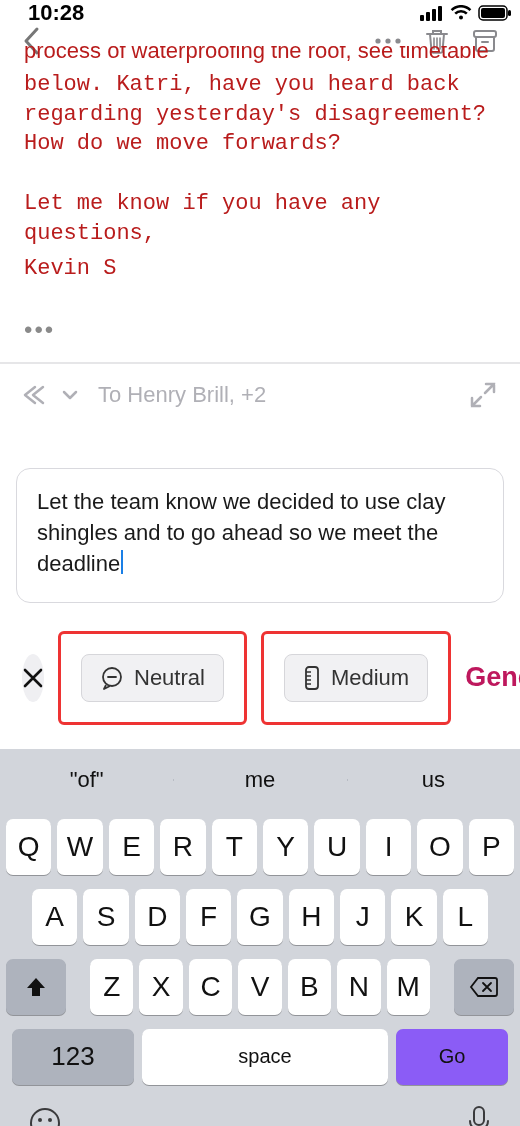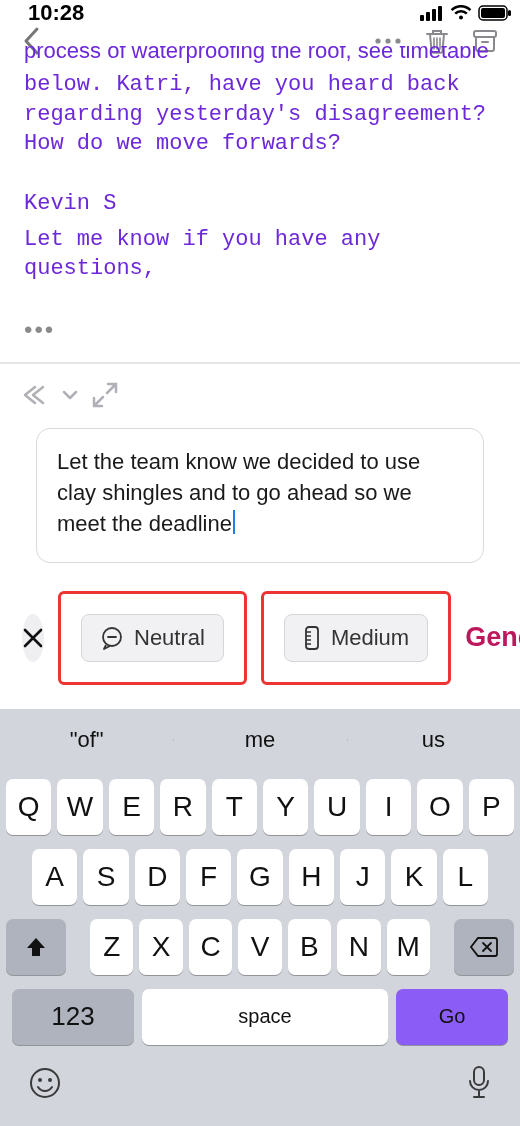--- a/index.html
+++ b/index.html
@@ -10,35 +10,35 @@
   .status-bar { height: 56px; display: flex; align-items: center; justify-content: space-between; padding: 0 8px 0 28px; font-size: 22px; font-weight: 600; }
   .status-right { display: flex; align-items: center; gap: 6px; }
   .signal-icon svg, .wifi-icon svg, .battery-icon svg { display: block; }
 
   
   .nav-bar { height: 56px; display: flex; align-items: center; justify-content: space-between; padding: 0 22px; }
   .nav-right { display: flex; align-items: center; gap: 22px; }
   .icon-btn { display: flex; align-items: center; justify-content: center; }
 
   
-  .email-body { padding: 0 24px 12px 24px; font-size: 22px; line-height: 1.35; color: #6d28d9; }
+  .email-body { padding: 0 24px 12px 24px; font-size: 22px; line-height: 1.35; color: #b91c1c; }
   .email-body p { margin-bottom: 6px; font-family: Liberation Mono, monospace; }
   .email-body .cut-line { margin-top: -10px; overflow: hidden; height: 24px; position: relative; }
   .email-body .cut-line span { position: absolute; top: -10px; left: 0; right: 0; }
   .more-dots { padding: 14px 24px 18px 24px; color: #8a8a8a; font-size: 24px; letter-spacing: 2px; }
 
   .divider { height: 14px; background: #f5f5f7; border-top: 1px solid #e6e6e8; border-bottom: 1px solid #e6e6e8; }
 
   
   .reply-header { display: flex; align-items: center; gap: 12px; padding: 16px 22px 18px 22px; color: #b0b0b6; }
   .reply-arrows { display: flex; align-items: center; gap: 6px; }
   .reply-to { font-size: 22px; color: #b0b0b6; flex: 1; margin-left: 8px; }
 
   
-  .compose-wrap { padding: 0 36px; }
+  .compose-wrap { padding: 0 16px; margin-top: 40px; }
   .compose-box { border: 1px solid #d9d9de; border-radius: 14px; padding: 18px 20px 22px 20px; font-size: 22px; line-height: 1.4; color: #1a1a1a; min-height: 90px; position: relative; }
   .caret { display: inline-block; width: 2px; height: 24px; background: #1a7fe6; vertical-align: -3px; margin-left: 1px; }
 
   
   .options-row { display: flex; align-items: center; gap: 14px; padding: 28px 22px 24px 22px; }
   .close-chip { width: 48px; height: 48px; border-radius: 50%; background: #efeff2; display: flex; align-items: center; justify-content: center; }
   .pill {
     display: flex; align-items: center; gap: 10px;
     background: #f1f1f3; border: 1px solid #d6d6da; border-radius: 10px;
     padding: 10px 18px; font-size: 22px; color: #333;
@@ -132,36 +132,37 @@
     </div>
   </div>
 </div>
 
 <div class="email-body">
   <div class="cut-line">
       <span>process of waterproofing the roof, see timetable</span>
     </div>
   <p>below. Katri, have you heard back regarding yesterday's disagreement? How do we move forwards?</p>
   <p style="height:18px"></p>
+  <p>Let me know if you have any questions,</p>
   <p>Kevin S</p>
-  <p>Let me know if you have any questions,</p>
 </div>
 <div class="more-dots">•••</div>
 
 <div class="divider"></div>
 
 <div class="reply-header">
   <div class="reply-arrows">
     <svg width="34" height="22" viewBox="0 0 34 22">
         <path d="M13 3 L3 11 L13 19 M21 3 L11 11 L21 19" stroke="#b0b0b6" stroke-width="2.5" fill="none" stroke-linecap="round" stroke-linejoin="round"></path>
       </svg>
     <svg width="16" height="12" viewBox="0 0 16 12">
         <path d="M2 3 L8 9 L14 3" stroke="#b0b0b6" stroke-width="2.5" fill="none" stroke-linecap="round" stroke-linejoin="round"></path>
       </svg>
   </div>
+  <div class="reply-to">To Henry Brill, +2</div>
   <div class="icon-btn">
     <svg width="30" height="30" viewBox="0 0 30 30">
         <path d="M18 4h8v8M12 26H4v-8M26 4L17 13M4 26l9-9" stroke="#b0b0b6" stroke-width="2.5" fill="none" stroke-linecap="round"></path>
       </svg>
   </div>
 </div>
 
 <div class="compose-wrap">
   <div class="compose-box">
     <span>Let the team know we decided to use clay shingles and to go ahead so we meet the deadline</span><span class="caret"></span>

